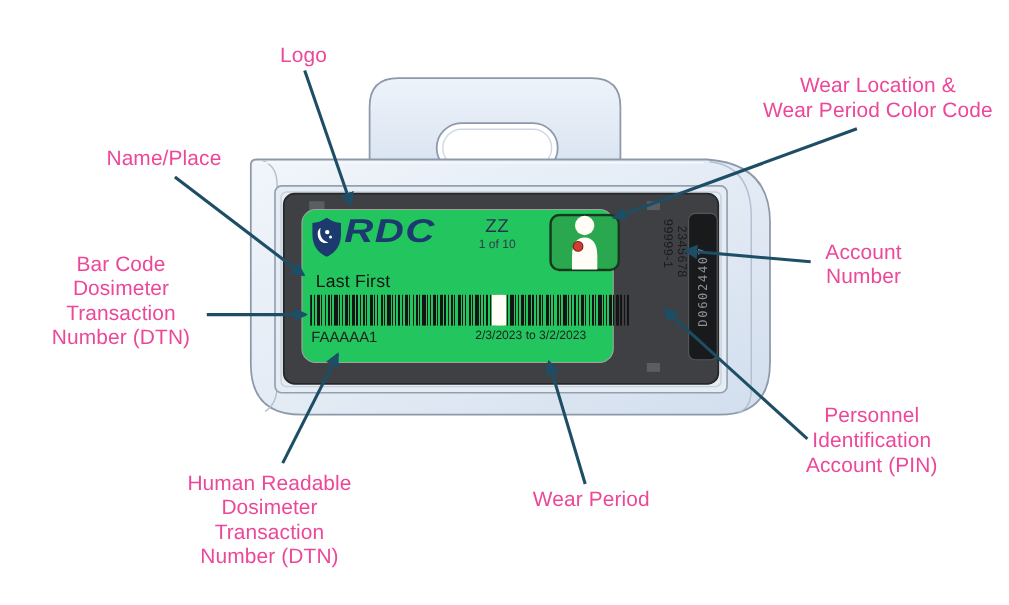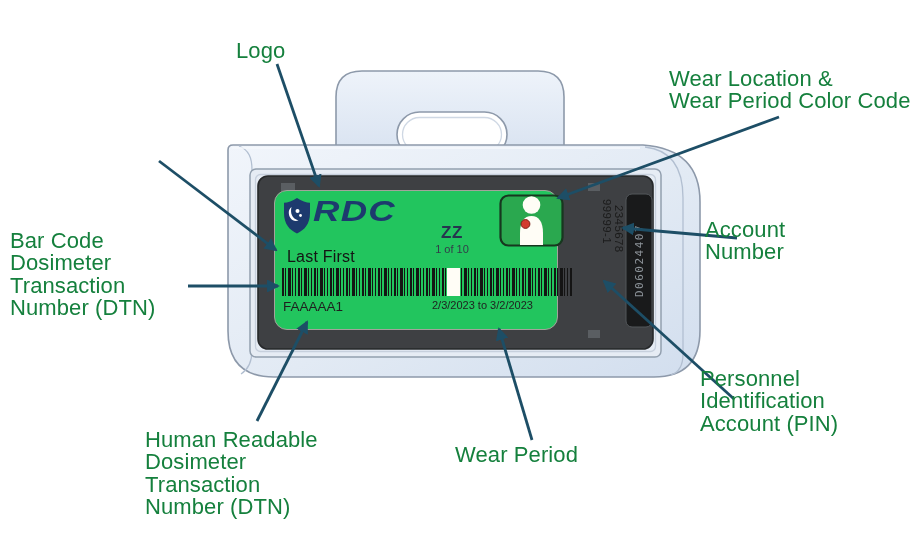--- a/index.html
+++ b/index.html
@@ -7,22 +7,22 @@
     position:relative;width:917px;height:550px;background:#ffffff;overflow:hidden;
     font-family:"Liberation Sans","DejaVu Sans",sans-serif;color:#111;
   }
   svg{display:block;}
   .layer{position:absolute;left:0;top:0;width:917px;height:550px;}
   .arrows{z-index:10;pointer-events:none;}
   .holder{z-index:1;}
 
   
   .callout{
-    position:absolute;z-index:11;
-    font-size:22px;line-height:22.4px;color:#15803d;
+    position:absolute;z-index:11;text-align:center;
+    font-size:19px;line-height:22.4px;color:#ec4899;
     white-space:pre-line;letter-spacing:.1px;
   }
   .co-logo{left:236px;top:40px;width:80px;}
   .co-name{left:69px;top:134px;width:160px;}
   .co-bardtn{left:10px;top:230px;width:200px;}
   .co-humdtn{left:145px;top:429px;width:200px;}
   .co-wearperiod{left:455px;top:444px;width:165px;}
   .co-wearloc{left:669px;top:68px;width:258px;}
   .co-account{left:705px;top:219px;width:160px;}
   .co-pin{left:700px;top:368px;width:185px;}
@@ -32,21 +32,21 @@
     position:absolute;z-index:5;left:274px;top:190px;width:284px;height:140px;
     background:#22c55e;border:1.5px solid #a3a39b;border-radius:13px;box-sizing:border-box;
   }
   .label .shield{position:absolute;left:8px;top:6px;}
   .brand-text{
     position:absolute;left:38px;top:3px;
     font-size:30px;font-weight:bold;font-style:italic;color:#1d3a6e;
     letter-spacing:1px;transform:scaleX(1.22);transform-origin:0 50%;
   }
   .zz-block{position:absolute;left:146px;top:6px;width:62px;text-align:center;}
-  .zz-code{font-size:17px;font-weight:700;color:#26354f;line-height:18px;letter-spacing:.5px;margin-top:27px;}
+  .zz-code{font-size:17px;font-weight:400;color:#26354f;line-height:18px;letter-spacing:.5px;}
   .zz-seq{font-size:11px;color:#333c4a;margin-top:1px;}
   .wear-icon{position:absolute;left:224px;top:3px;}
   .person-name{position:absolute;left:12px;top:57px;font-size:16px;font-weight:normal;color:#141414;letter-spacing:.2px;}
   .barcode{
     position:absolute;left:7px;top:77px;width:290px;height:28px;
     background-image:
       linear-gradient(90deg,rgba(0,0,0,0) 0 57%, #fffdf6 57% 61.5%, rgba(0,0,0,0) 61.5%),
       repeating-linear-gradient(90deg,
         #141414 0 2px, rgba(0,0,0,0) 2px 3px,
         #141414 3px 4px, rgba(0,0,0,0) 4px 6px,
@@ -155,20 +155,21 @@
       <line x1="188" y1="286" x2="278" y2="286" marker-end="url(#ah)"></line>
       <line x1="257" y1="421" x2="307" y2="322" marker-end="url(#ah)"></line>
       <line x1="532" y1="440" x2="499" y2="329" marker-end="url(#ah)"></line>
       <line x1="779" y1="117" x2="558" y2="198" marker-end="url(#ah)"></line>
       <line x1="737" y1="238" x2="623" y2="228" marker-end="url(#ah)"></line>
       <line x1="734" y1="399" x2="604" y2="281" marker-end="url(#ah)"></line>
     </g>
   </svg>
 
   <div class="callout co-logo">Logo</div>
+  <div class="callout co-name">Name/Place</div>
   <div class="callout co-bardtn">Bar Code
 Dosimeter
 Transaction
 Number (DTN)</div>
   <div class="callout co-humdtn">Human Readable
 Dosimeter
 Transaction
 Number (DTN)</div>
   <div class="callout co-wearperiod">Wear Period</div>
   <div class="callout co-wearloc">Wear Location &amp;

